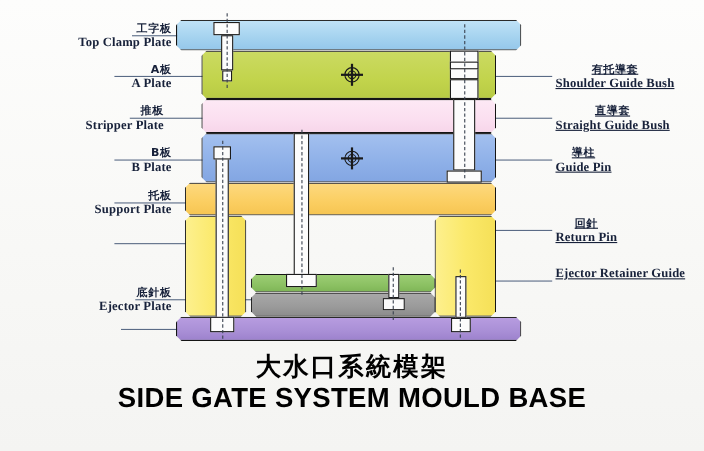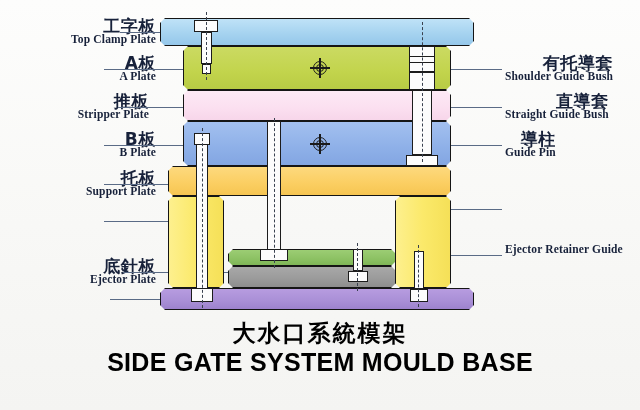--- a/index.html
+++ b/index.html
@@ -6,24 +6,24 @@
   body{
     width:640px;height:410px;overflow:hidden;
     background:#fbfbf9;
     font-family:"Liberation Serif",serif;
     position:relative;
   }
   #root{position:relative;width:640px;height:410px;background:linear-gradient(180deg,#fdfdfc 0%,#f8f8f6 55%,#f4f4f2 100%);}
 
   
   .lbl{position:absolute;white-space:nowrap;color:#17213a;}
-  .lbl .cn{font-family:"DejaVu Sans",sans-serif;font-weight:700;font-size:17px;line-height:13px;letter-spacing:.6px;}
+  .lbl .cn{font-family:"DejaVu Sans",sans-serif;font-weight:700;font-size:10px;line-height:13px;letter-spacing:.6px;}
   .lbl .en{font-family:"Liberation Serif",serif;font-weight:700;font-size:11.5px;line-height:13px;letter-spacing:.15px;}
   .lbl.left{text-align:right;}
-  .lbl.right{text-align:right;}
+  .lbl.right{text-align:center;text-decoration:underline;}
 
   
   .leader{position:absolute;height:0;border-top:1px solid #5a6b86;}
   
   .plate{
     position:absolute;box-sizing:border-box;
     border:1px solid #151515;
   }
   .cut{
     clip-path:polygon(5px 0,calc(100% - 5px) 0,100% 5px,100% calc(100% - 5px),calc(100% - 5px) 100%,5px 100%,0 calc(100% - 5px),0 5px);
@@ -79,20 +79,24 @@
     <div class="cn">有托導套</div>
     <div class="en">Shoulder Guide Bush</div>
   </div>
   <div class="lbl right" style="left:505px;top:95px;">
     <div class="cn">直導套</div>
     <div class="en">Straight Guide Bush</div>
   </div>
   <div class="lbl right" style="left:505px;top:133px;">
     <div class="cn">導柱</div>
     <div class="en">Guide Pin</div>
+  </div>
+  <div class="lbl right" style="left:505px;top:197px;">
+    <div class="cn">回針</div>
+    <div class="en">Return Pin</div>
   </div>
   <div class="lbl right" style="left:505px;top:243px;">
     <div class="en">Ejector Retainer Guide</div>
   </div>
 
   <div class="leader" style="left:120px;top:32px;width:70px;"></div>
   <div class="leader" style="left:104px;top:69px;width:86px;"></div>
   <div class="leader" style="left:118px;top:107px;width:72px;"></div>
   <div class="leader" style="left:104px;top:145px;width:86px;"></div>
   <div class="leader" style="left:104px;top:184px;width:86px;"></div>

